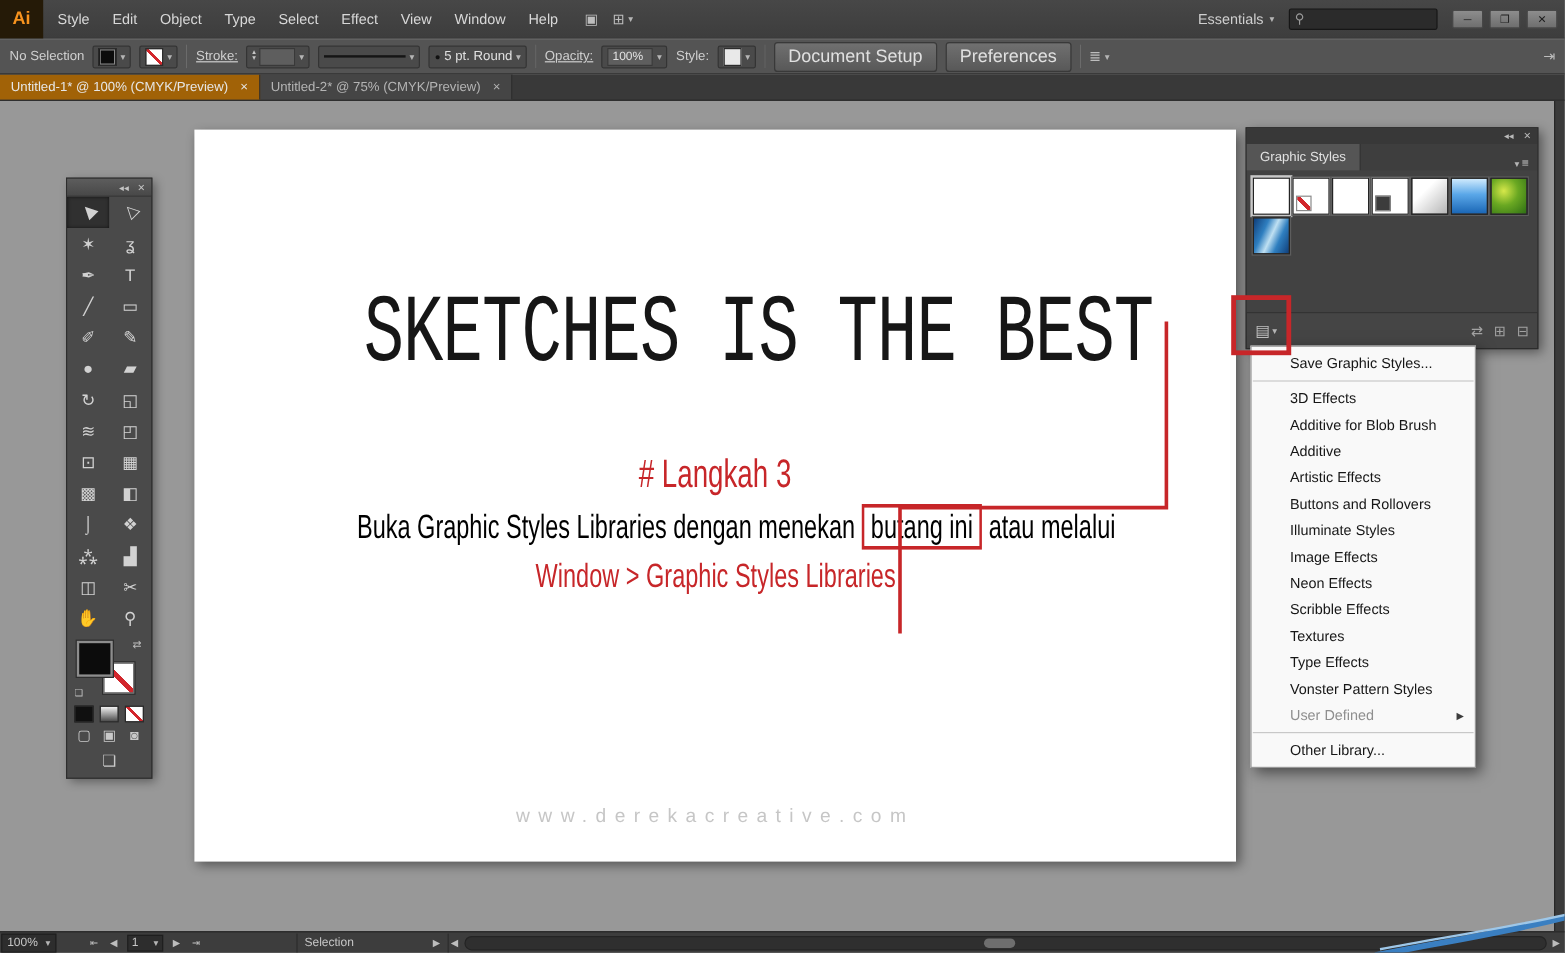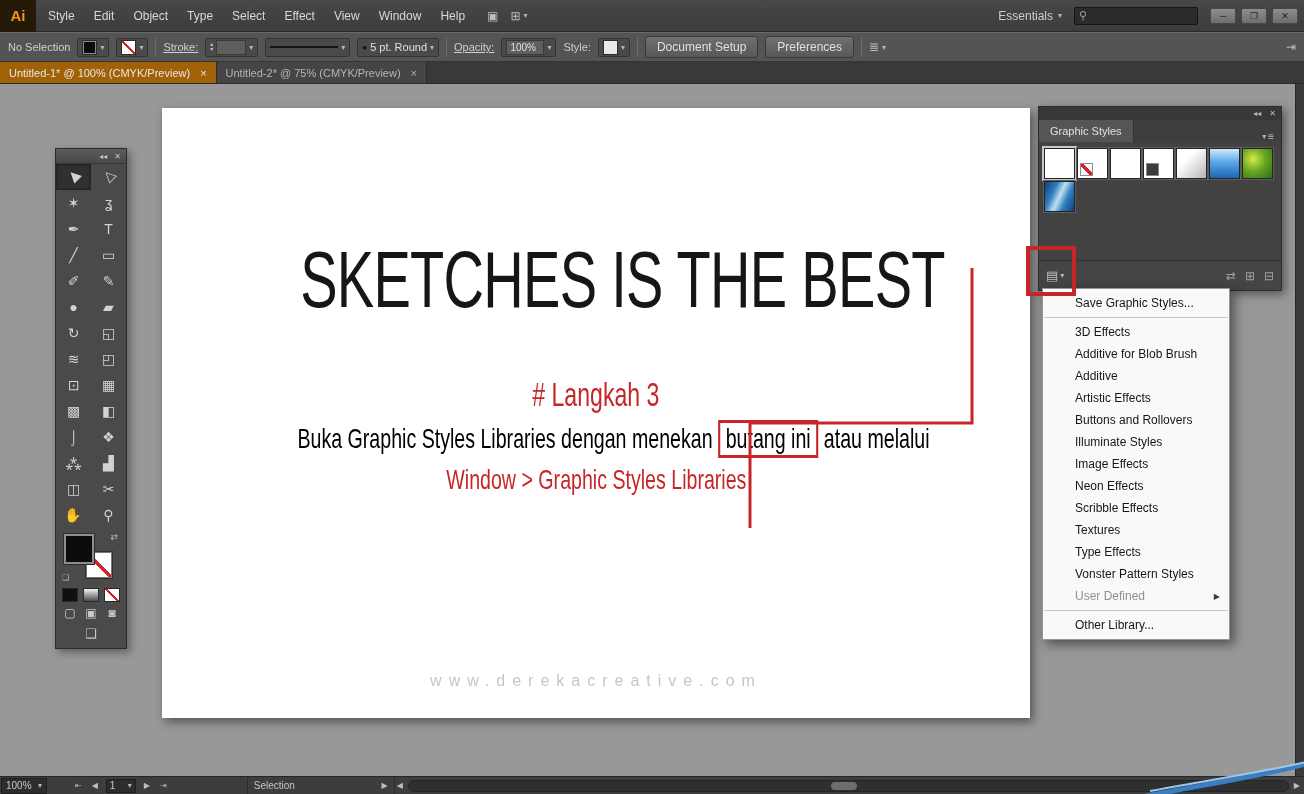--- a/index.html
+++ b/index.html
@@ -33,37 +33,37 @@
   .w30 { width:30px; } .w40 { width:38px; }
   .sw { width:15px; height:15px; display:inline-block; border:1px solid #2c2c2c; }
   .sw-fill { background:#0c0c0c; box-shadow:inset 0 0 0 1px #888; }
   .sw-none, .mini-none { background:linear-gradient(45deg,#fff 44%,#d2262c 44%,#d2262c 56%,#fff 56%); }
   .sw-empty { background:#e9e9e9; }
   .stack { display:inline-flex; flex-direction:column; line-height:5px; font-size:6px; color:#c5c5c5; }
   .stack i { font-style:normal; }
   .brushline { width:68px; height:2px; background:#151515; display:inline-block; }
   .dot { color:#111; font-size:8px; }
   .combo .txt { color:#e0e0e0; font-size:11px; white-space:nowrap; }
-  .cb-btn { background:linear-gradient(#707070,#585858); border:1px solid #393939; border-radius:3px; color:#e0e0e0; font-size:12px; padding:3px 11px; font-family:"Liberation Sans",sans-serif; white-space:nowrap; }
+  .cb-btn { background:linear-gradient(#707070,#585858); border:1px solid #393939; border-radius:3px; color:#e0e0e0; font-size:15px; padding:3px 11px; font-family:"Liberation Sans",sans-serif; white-space:nowrap; }
   .flex-sp { flex:1; }
 
   
   .tabstrip { position:absolute; left:0; top:62px; width:100%; height:22px; background:#393939; border-bottom:1px solid #2a2a2a; display:flex; z-index:28; }
   .tab { display:flex; align-items:center; gap:10px; padding:0 9px; font-size:11px; background:#454545; color:#b4b4b4; border-right:1px solid #2c2c2c; cursor:default; }
   .tab.active { background:#a16207; color:#e6e6e6; }
   .tab-close { font-size:11px; color:inherit; }
 
   
   .canvas { position:absolute; left:0; top:84px; right:0; bottom:18px; background:#989898; }
   .dockstrip { position:absolute; right:0; top:84px; bottom:18px; width:9px; background:#3a3a3a; border-left:1px solid #272727; z-index:6; }
 
   .artboard { position:absolute; left:162px; top:108px; width:868px; height:610px; background:#ffffff; box-shadow:3px 4px 9px rgba(0,0,0,.45); z-index:1; }
   .cond-wrap { position:absolute; left:0; right:0; text-align:center; white-space:nowrap; }
   .cond { display:inline-block; transform:scaleX(.7); transform-origin:50% 50%; white-space:nowrap; }
-  .headline { top:132px; }
+  .headline { top:132px;font-family:Liberation Mono, monospace; }
   .hl { font-size:80px; line-height:1; color:#161616; letter-spacing:-1px; }
   .red { color:#c72629; }
   .step { top:268px; }
   .step .cond { font-size:33px; }
   .bodyline { top:312px; }
   .bodyline .cond { font-size:28px; color:#000; }
   .hl-box { border:3px solid #c72629; padding:0 8px; display:inline-block; }
   .pathline { top:356px; }
   .pathline .cond { font-size:28px; }
   .watermark { position:absolute; left:0; right:0; top:564px; text-align:center; font-size:16px; letter-spacing:7px; color:#c6c6c6; }
@@ -115,21 +115,21 @@
   
   .anno-svg { position:absolute; left:0; top:0; width:1304px; height:794px; pointer-events:none; z-index:55; }
   .anno-rect { position:absolute; left:1026px; top:246px; width:50px; height:50px; border:4px solid #c72629; z-index:60; pointer-events:none; }
 
   
   .statusbar { position:absolute; left:0; bottom:0; width:100%; height:18px; background:#3d3d3d; border-top:1px solid #262626; display:flex; align-items:center; font-size:10px; color:#c7c7c7; z-index:30; padding-right:2px; }
   .sb-zoom { width:46px; height:16px; background:#2d2d2d; border:1px solid #1f1f1f; display:flex; align-items:center; justify-content:space-between; padding:0 4px; margin-left:1px; }
   .sb-nav { display:flex; align-items:center; gap:6px; margin-left:26px; }
   .sb-ic { font-size:8px; color:#bdbdbd; padding:0 2px; }
   .sb-field { width:30px; height:14px; background:#2d2d2d; border:1px solid #1f1f1f; display:inline-flex; align-items:center; justify-content:space-between; padding:0 3px; }
-  .sb-status { display:flex; align-items:center; justify-content:space-between; width:148px; margin-left:78px; border-left:1px solid #2c2c2c; border-right:1px solid #2c2c2c; height:16px; padding:0 6px; }
+  .sb-status { display:flex; align-items:center; justify-content:space-between; width:127px; margin-left:78px; border-left:1px solid #2c2c2c; border-right:1px solid #2c2c2c; height:16px; padding:0 6px; }
   .sb-flyout { font-size:8px; color:#bdbdbd; }
   .sb-track { flex:1; height:12px; margin:0 3px; background:#2f2f2f; border:1px solid #242424; border-radius:6px; position:relative; }
   .sb-thumb { position:absolute; left:48%; top:1px; width:26px; height:8px; background:#6e6e6e; border-radius:4px; }
 </style>
 </head>
 <body>
 
 <div class="app">
 
   <header class="menubar">

